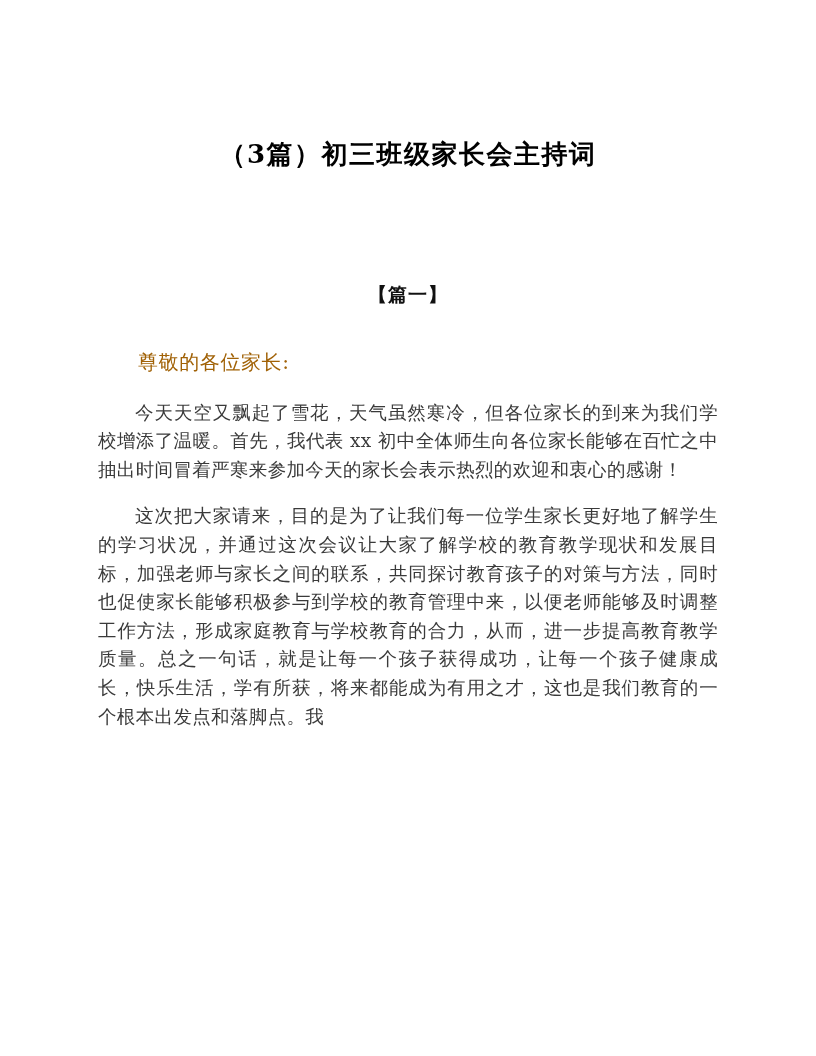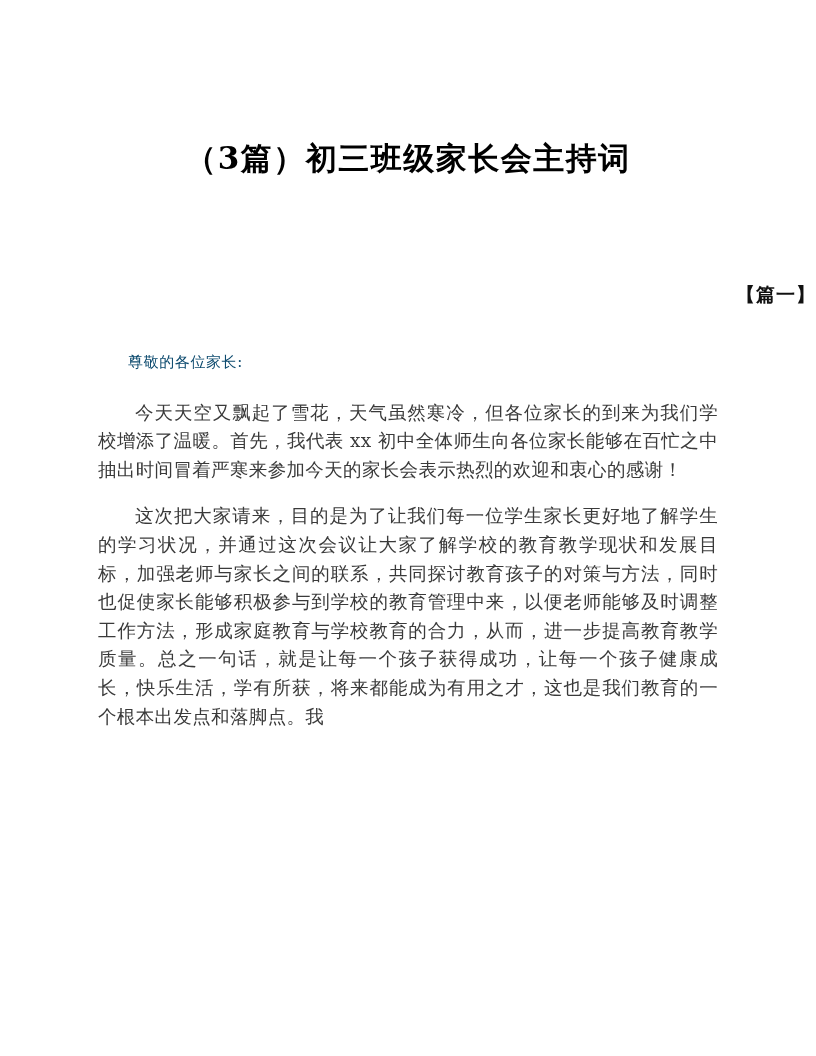--- a/index.html
+++ b/index.html
@@ -22,54 +22,54 @@
     background: #ffffff;
   }
 
   
   .doc-title {
     position: absolute;
     left: 0;
     right: 0;
     top: 117px;
     text-align: center;
-    font-size: 31px;
+    font-size: 26px;
     line-height: 40px;
     font-weight: bold;
     color: #000000;
     letter-spacing: 1.5px;
     font-family: "DejaVu Serif", "Liberation Serif", serif;
   }
 
   
   .section-marker {
     position: absolute;
     left: 0;
     right: 0;
     top: 280px;
-    text-align: right;
+    text-align: center;
     font-size: 19px;
     line-height: 28px;
     font-weight: bold;
     color: #111111;
     letter-spacing: 1px;
   }
 
   
   .body-block {
     position: absolute;
     left: 98px;
     top: 348px;
     width: 620px;
   }
 
   .salutation {
-    font-size: 15px;
+    font-size: 20px;
     line-height: 28.6px;
-    color: #0c4a6e;
+    color: #a16207;
     text-indent: 2em;
     letter-spacing: 0.6px;
     margin: 0 0 22px 0;
     white-space: nowrap;
   }
 
   .para {
     font-size: 18.5px;
     line-height: 28.6px;
     color: #3a3a3a;

